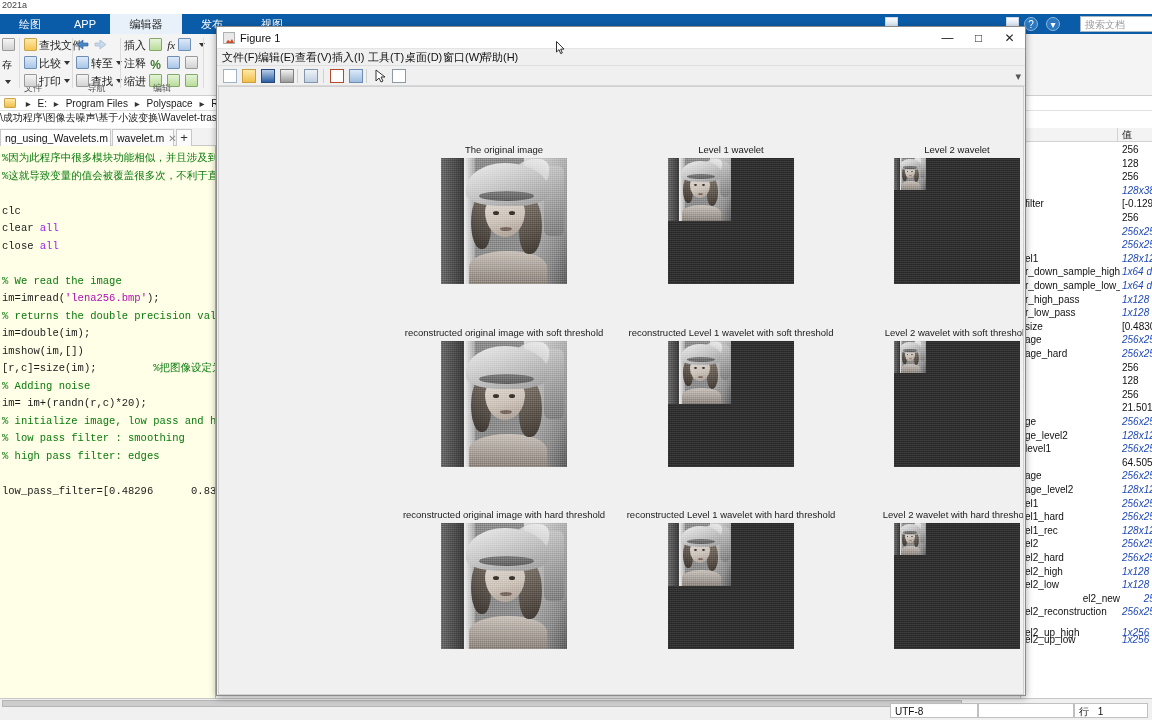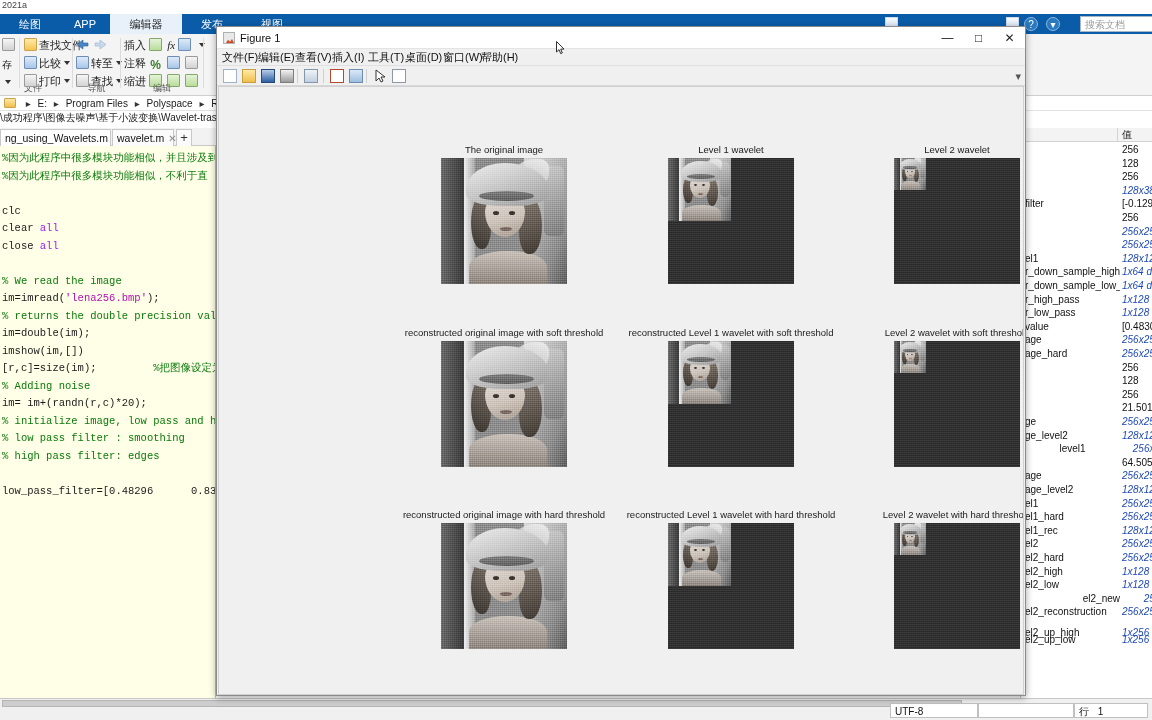--- a/index.html
+++ b/index.html
@@ -427,21 +427,21 @@
         <span>ng_using_Wavelets.m</span><span class="x">✕</span>
       </div>
       <div class="etab" style="left:112px;width:62px;">
         <span>wavelet.m</span><span class="x">✕</span>
       </div>
       <div class="etab-plus" style="left:176px;">+</div>
     </div>
 
     <div class="codepane">
       <div class="codeline c-com">%因为此程序中很多模块功能相似，并且涉及到</div>
-      <div class="codeline c-com">%因为此程序中很多模块功能相似，不利于直</div>
+      <div class="codeline c-com">%这就导致变量的值会被覆盖很多次，不利于直</div>
       <div class="codeline"></div>
       <div class="codeline">clc</div>
       <div class="codeline"><span>clear </span><span class="c-kw">all</span></div>
       <div class="codeline"><span>close </span><span class="c-kw">all</span></div>
       <div class="codeline"></div>
       <div class="codeline c-com">% We read the image</div>
       <div class="codeline"><span>im=imread(</span><span class="c-str">'lena256.bmp'</span><span>);</span></div>
       <div class="codeline c-com">% returns the double precision value for</div>
       <div class="codeline">im=double(im);</div>
       <div class="codeline">imshow(im,[])</div>
@@ -507,21 +507,21 @@
           </div>
           <div class="ws-row" style="top: 164.6px;">
             <span class="ws-name">r_high_pass</span>
             <span class="ws-val dim">1x128 di</span>
           </div>
           <div class="ws-row" style="top: 178.2px;">
             <span class="ws-name">r_low_pass</span>
             <span class="ws-val dim">1x128 di</span>
           </div>
           <div class="ws-row" style="top: 191.8px;">
-            <span class="ws-name">value</span>
+            <span class="ws-name">size</span>
             <span class="ws-val">[0.4830,0</span>
           </div>
           <div class="ws-row" style="top: 205.4px;">
             <span class="ws-name">age</span>
             <span class="ws-val dim">256x256</span>
           </div>
           <div class="ws-row" style="top: 219px;">
             <span class="ws-name">age_hard</span>
             <span class="ws-val dim">256x256</span>
           </div>
@@ -542,21 +542,21 @@
             <span class="ws-val">21.5017</span>
           </div>
           <div class="ws-row" style="top: 287px;">
             <span class="ws-name">ge</span>
             <span class="ws-val dim">256x256</span>
           </div>
           <div class="ws-row" style="top: 300.6px;">
             <span class="ws-name">ge_level2</span>
             <span class="ws-val dim">128x128</span>
           </div>
-          <div class="ws-row" style="top: 314.2px; text-align: center;">
+          <div class="ws-row" style="top: 314.2px;">
             <span class="ws-name">level1</span>
             <span class="ws-val dim">256x256</span>
           </div>
           <div class="ws-row" style="top: 327.8px;">
             <span class="ws-name"></span>
             <span class="ws-val">64.5052</span>
           </div>
           <div class="ws-row" style="top: 341.4px;">
             <span class="ws-name">age</span>
             <span class="ws-val dim">256x256</span>

